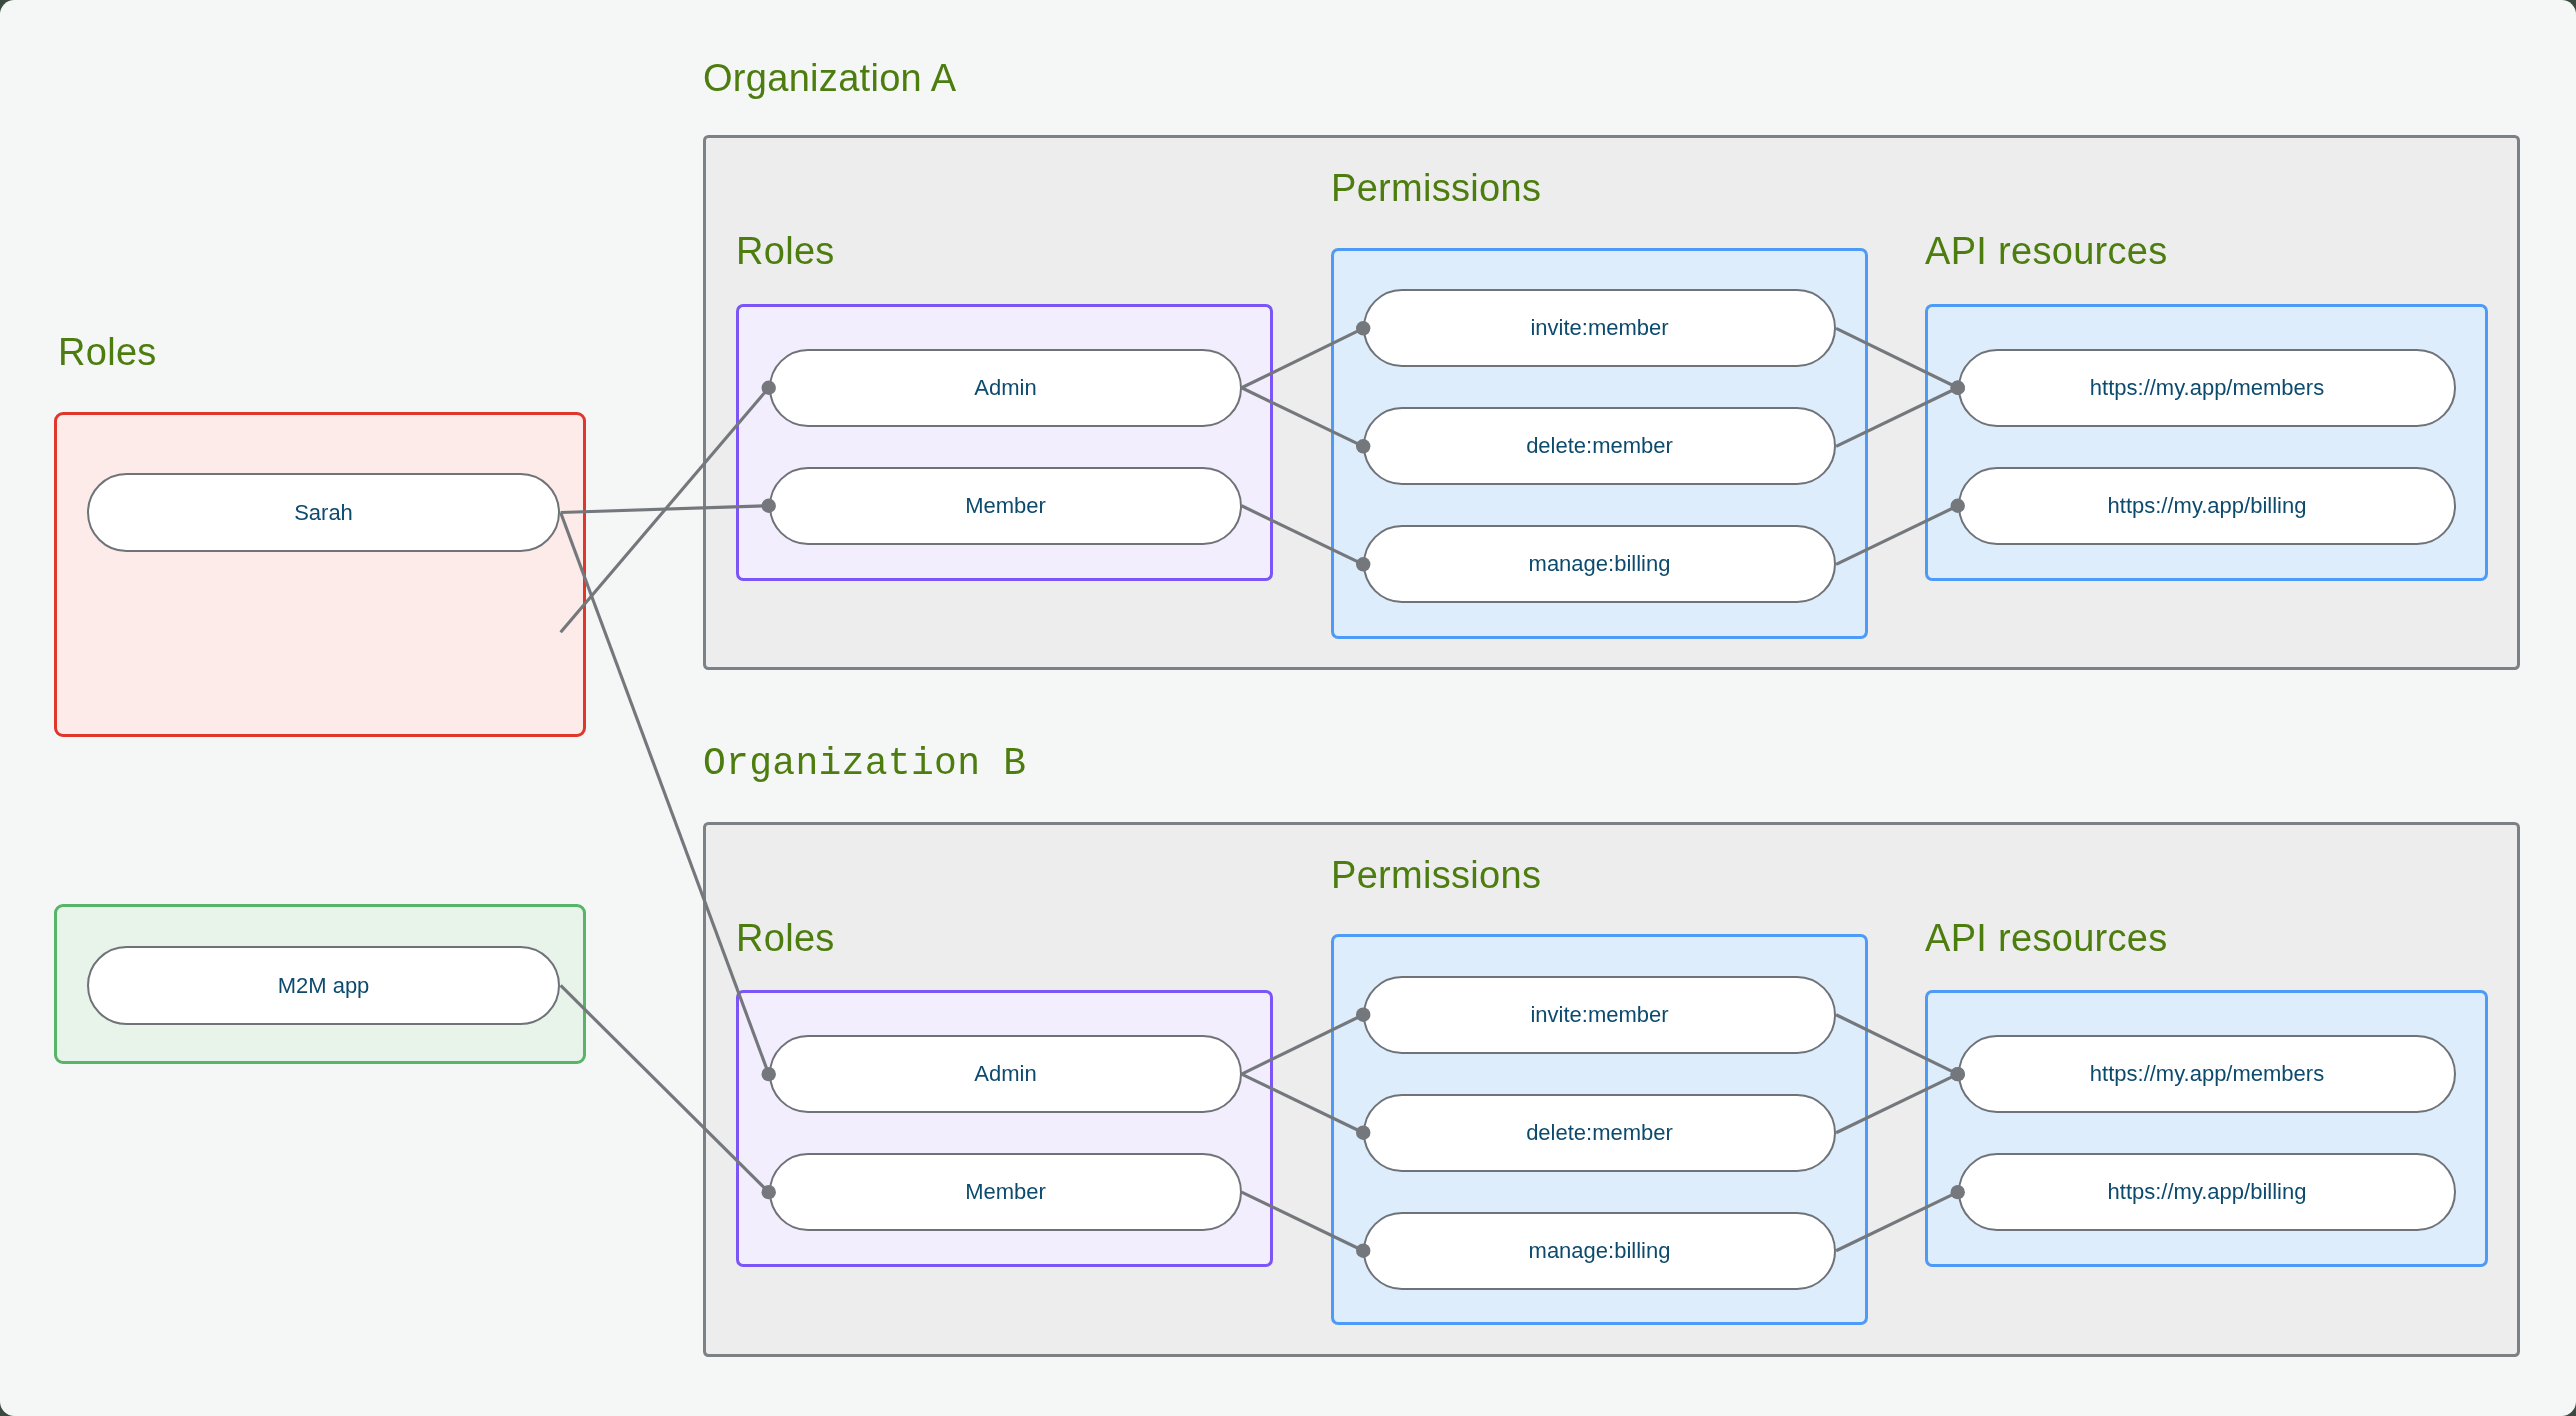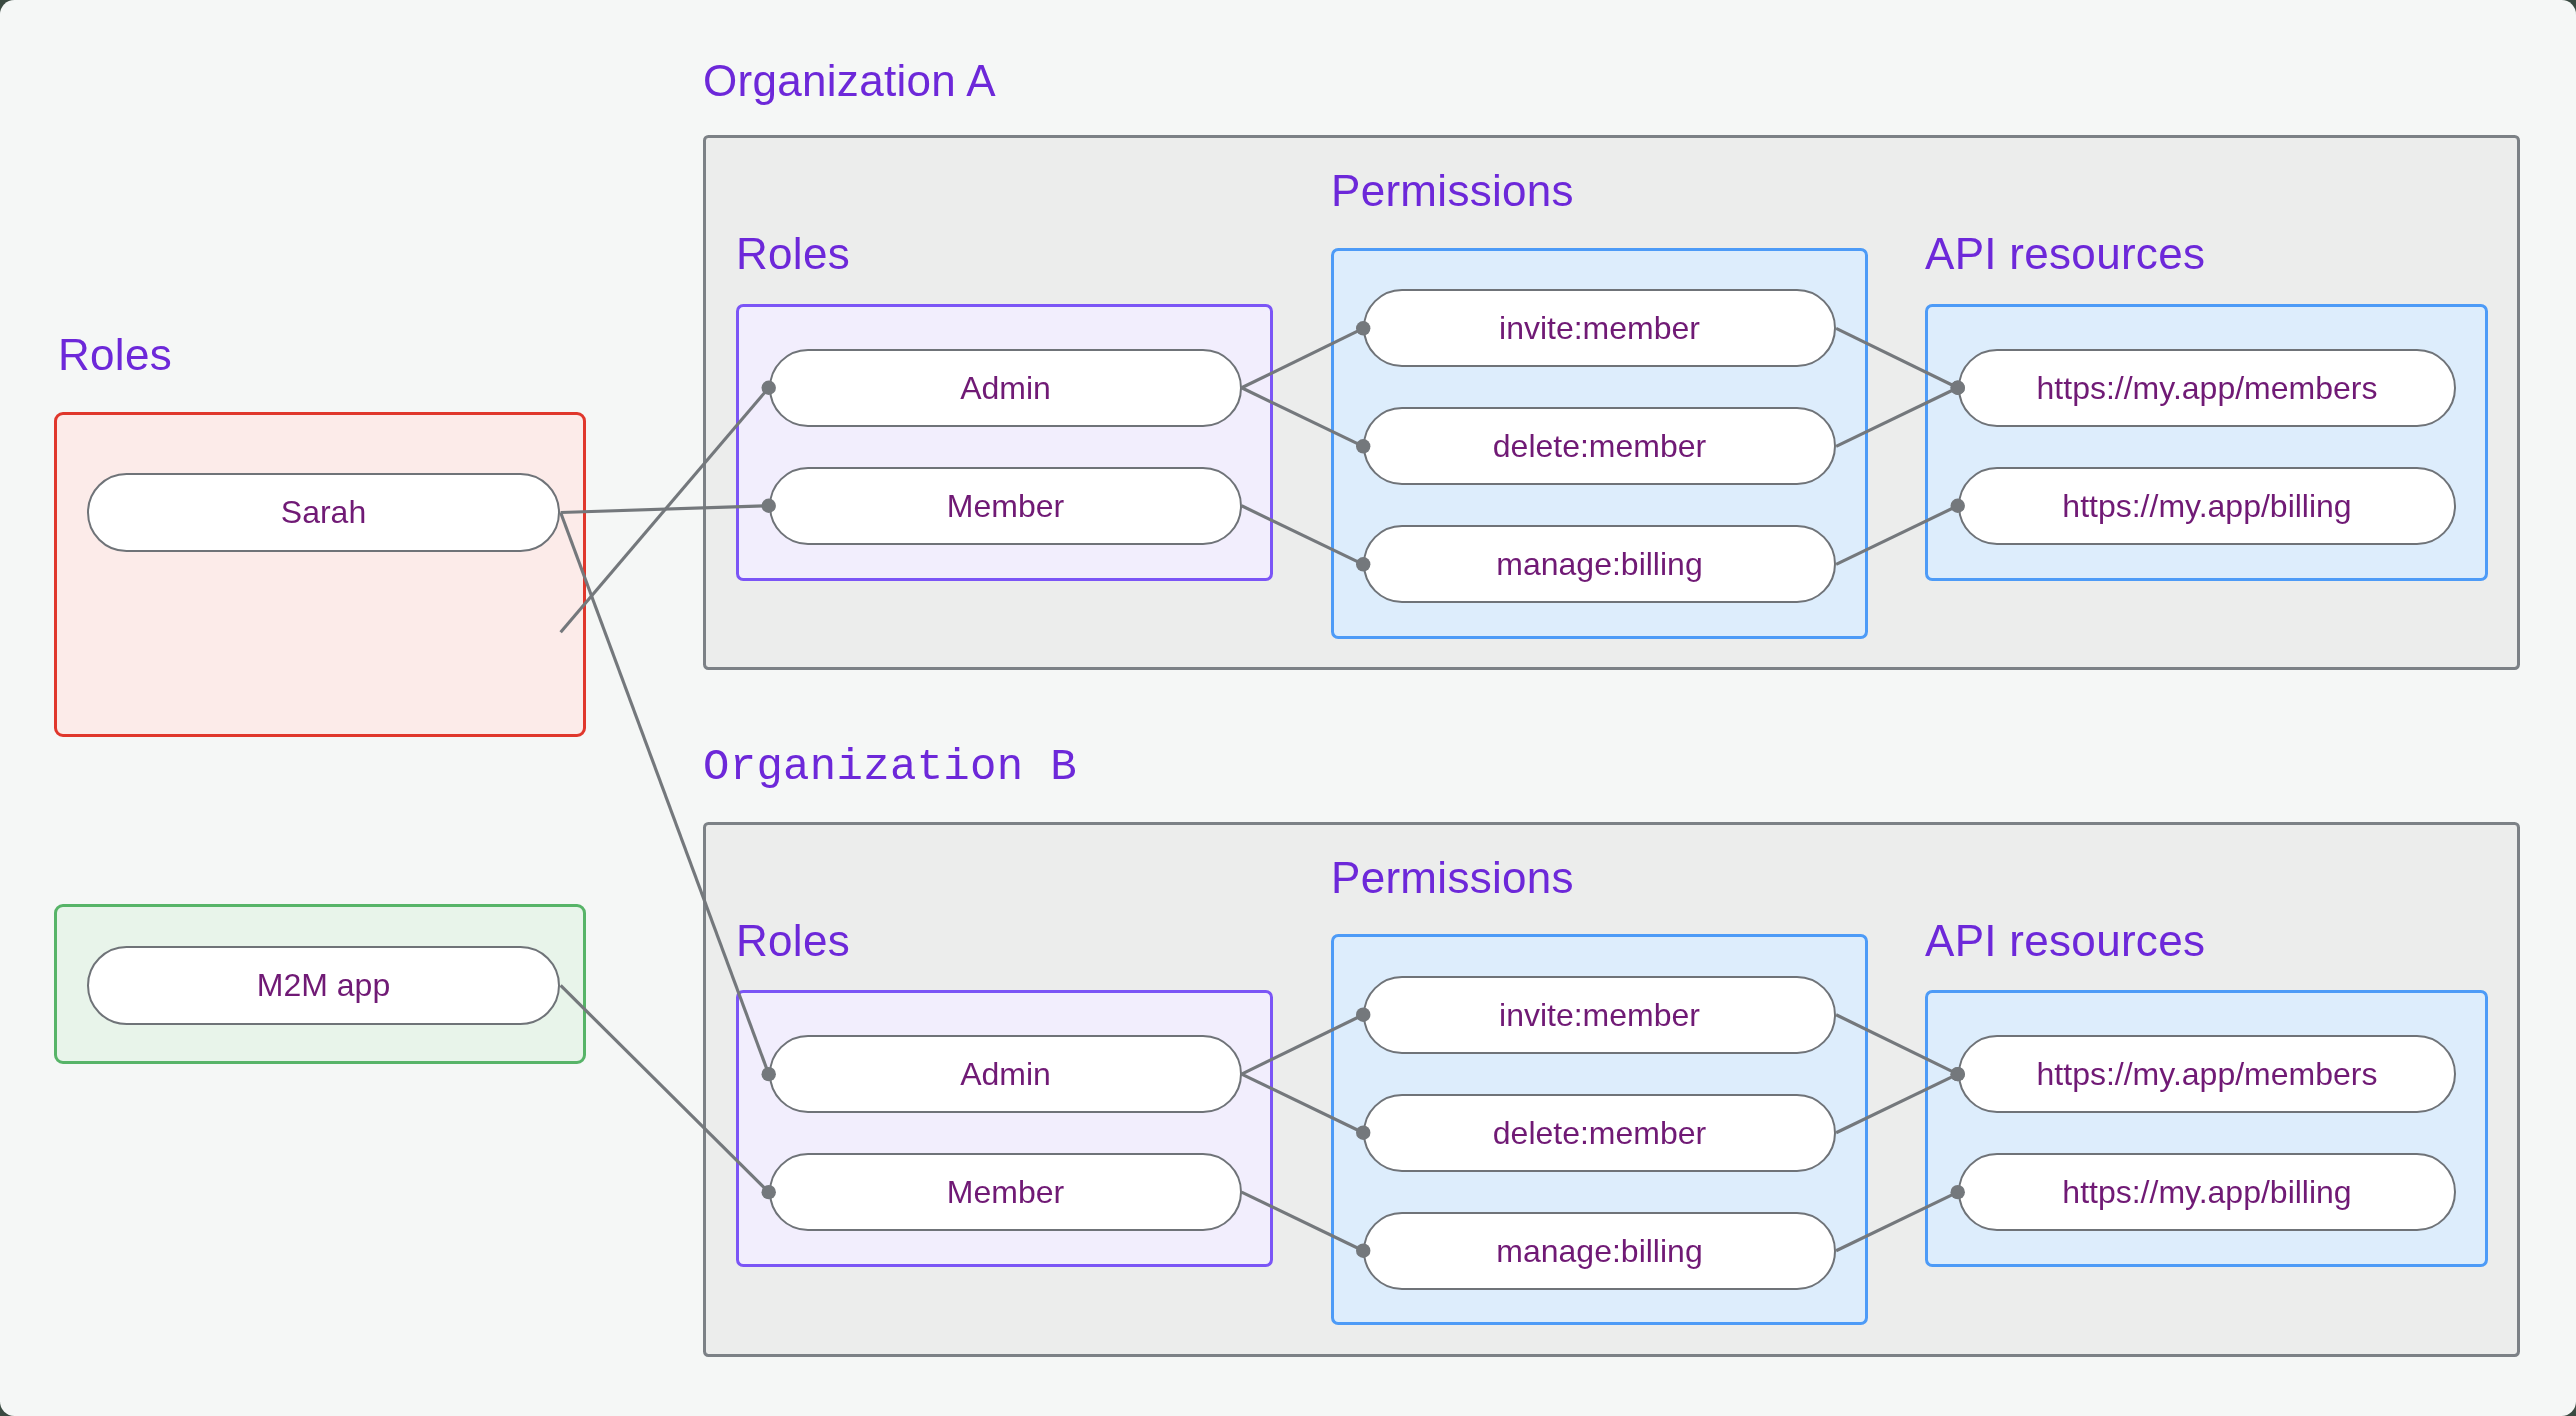--- a/index.html
+++ b/index.html
@@ -11,23 +11,23 @@
     width: 2576px;
     height: 1416px;
     background: #f5f7f6;
     border-radius: 14.4px;
     overflow: hidden;
     font-family: "Liberation Sans", sans-serif;
   }
 
   .group-label {
     position: absolute;
-    font-size: 44px;
+    font-size: 38px;
     line-height: 1;
-    color: #6d28d9;
+    color: #4d7c0f;
     white-space: nowrap;
     letter-spacing: 0.3px;
     z-index: 2;
   }
 
   .box { position: absolute; z-index: 1; }
 
   .org-box {
     background: #ecedec;
     border: 3.6px solid #7c8186;
@@ -55,22 +55,22 @@
   }
 
   .pill {
     position: absolute;
     background: #ffffff;
     border: 2.7px solid #6f7378;
     border-radius: 54px;
     display: flex;
     align-items: center;
     justify-content: center;
-    font-size: 32px;
-    color: #701a75;
+    font-size: 22px;
+    color: #0c4a6e;
     white-space: nowrap;
     z-index: 3;
   }
 
   .edge-layer {
     position: absolute;
     left: 0; top: 0;
     width: 2576px; height: 1416px;
     z-index: 4;
     pointer-events: none;

